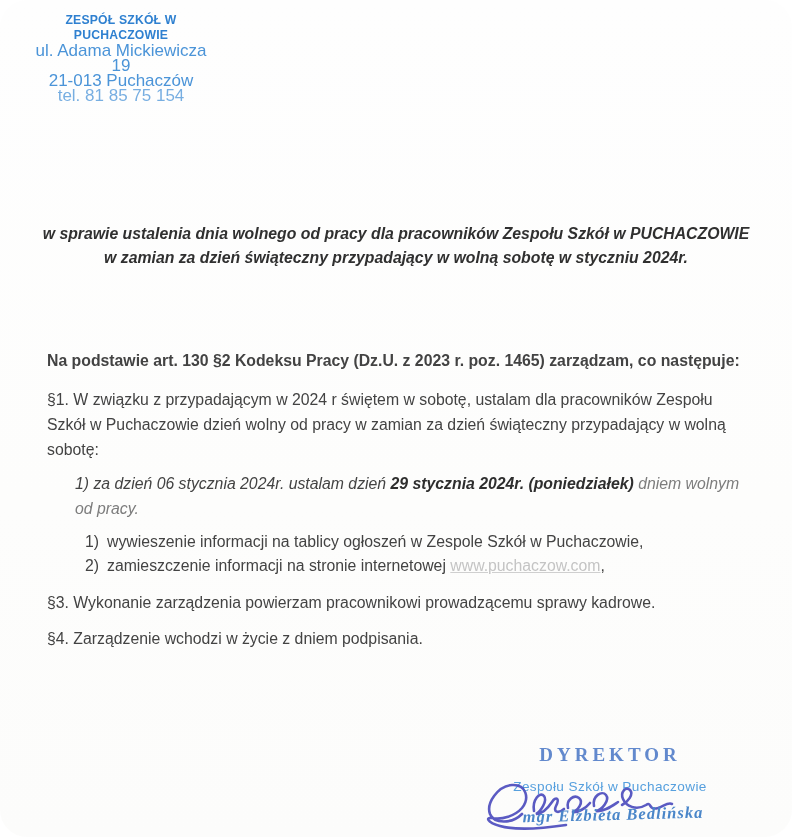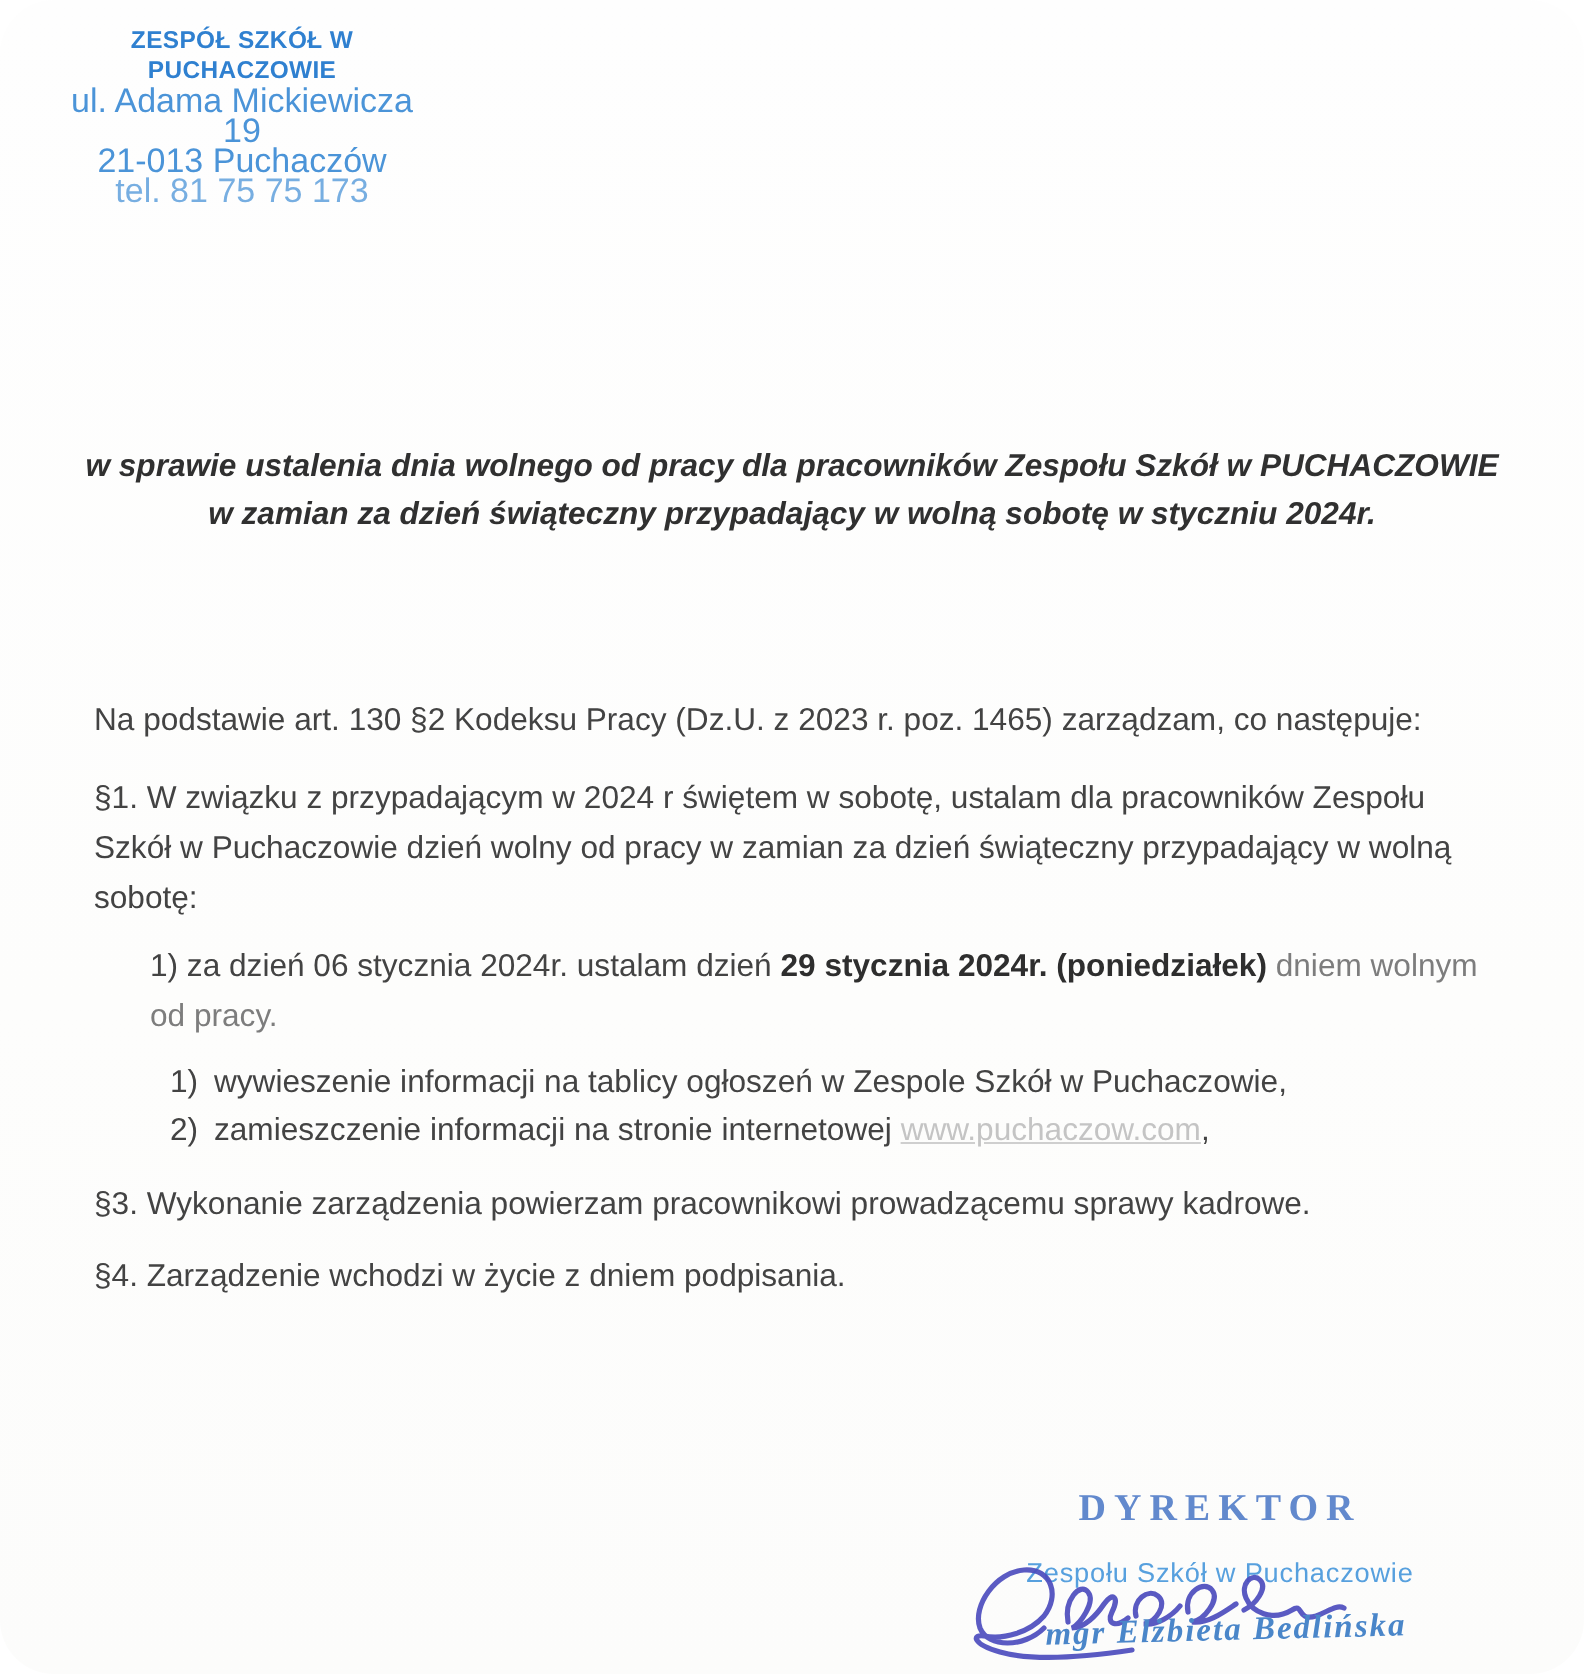--- a/index.html
+++ b/index.html
@@ -49,23 +49,23 @@
     font-size: 15.8px; color: #303030;
     line-height: 24px;
   }
 
   
   .body-block {
     position: absolute; left: 47px; right: 44px; top: 348px;
     font-size: 15.8px; line-height: 25px; color: #434343;
   }
   .body-block p { margin: 0; }
-  .p-intro   { margin-bottom: 14px !important; }
+  .p-intro   { margin-bottom: 14px !important; font-weight: bold; }
   .p-par1    { margin-bottom: 9px !important; }
-  .p-item1   { margin-bottom: 9px !important; padding-left: 28px; }
+  .p-item1   { margin-bottom: 9px !important; padding-left: 28px; font-style: italic; }
   .p-par2    { margin-bottom: 13px !important; }
   .sublist   { margin-bottom: 13px !important; line-height: 23.5px; }
   .p-par3    { margin-bottom: 11px !important; }
   .bold-seg  { font-weight: bold; color: #2e2e2e; }
   .gray-seg  { color: #7d7d7d; }
   .sub-row { display: flex; padding-left: 38px; }
   .sub-marker { width: 22px; flex: 0 0 22px; }
   .doc-link {
     color: #c4c4c4; text-decoration: underline;
     text-decoration-color: #cfcfcf;
@@ -97,21 +97,21 @@
 </style>
 </head>
 <body>
 
 <div class="page">
 
   <div class="stamp">
     <div class="s1">ZESPÓŁ SZKÓŁ W PUCHACZOWIE</div>
     <div class="s2">ul. Adama Mickiewicza 19</div>
     <div class="s3">21-013 Puchaczów</div>
-    <div class="s4">tel. 81 75 75 173</div>
+    <div class="s4">tel. 81 85 75 154</div>
   </div>
 
 
   <div class="subject-block">
     <div>w sprawie ustalenia dnia wolnego od pracy dla pracowników Zespołu Szkół w PUCHACZOWIE</div>
     <div>w zamian za dzień świąteczny przypadający w wolną sobotę w styczniu 2024r.</div>
   </div>
 
   <div class="body-block">
     <p class="p-intro">Na podstawie art. 130 §2 Kodeksu Pracy (Dz.U. z 2023 r. poz. 1465) zarządzam, co następuje:</p>

